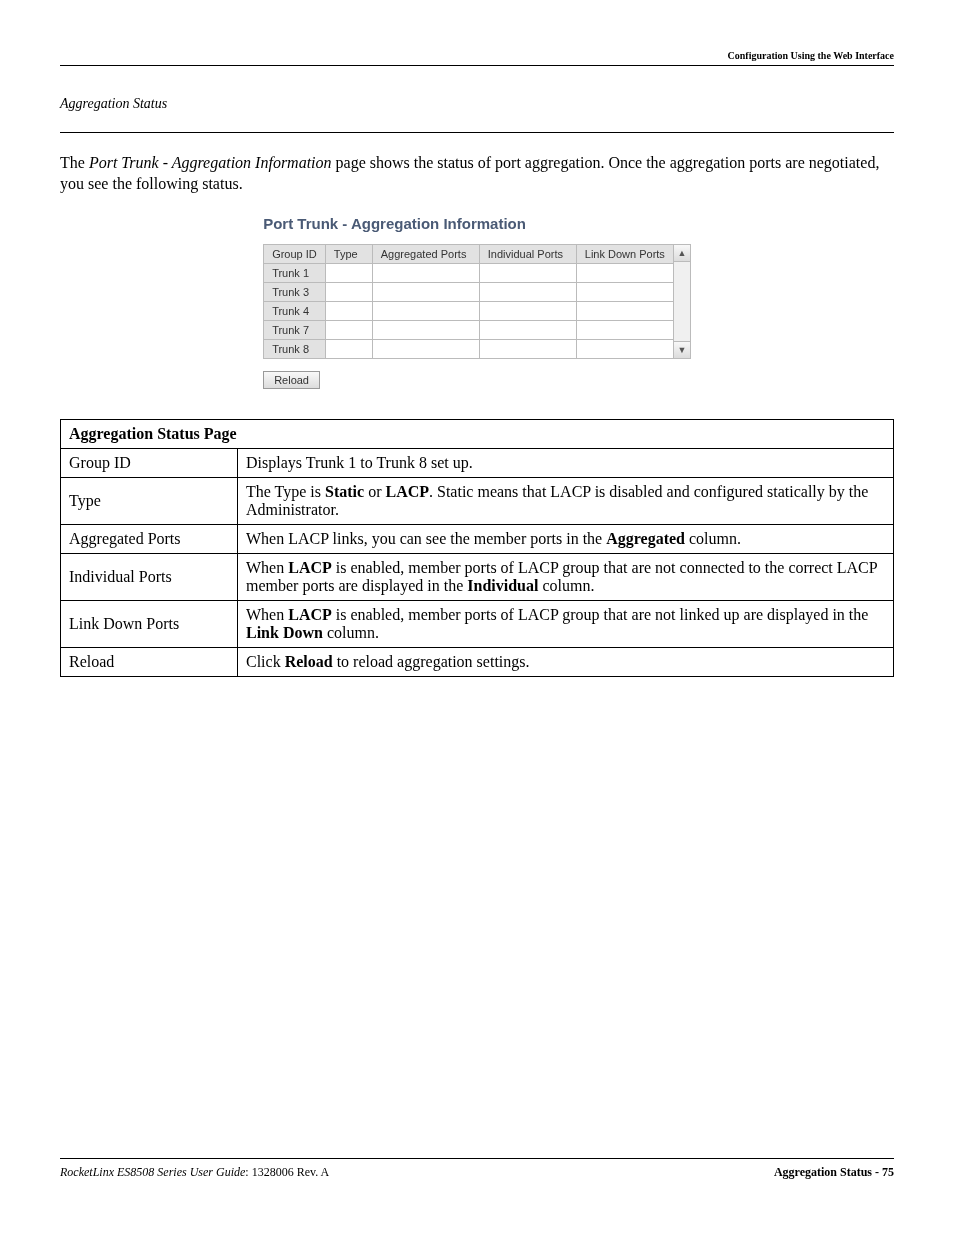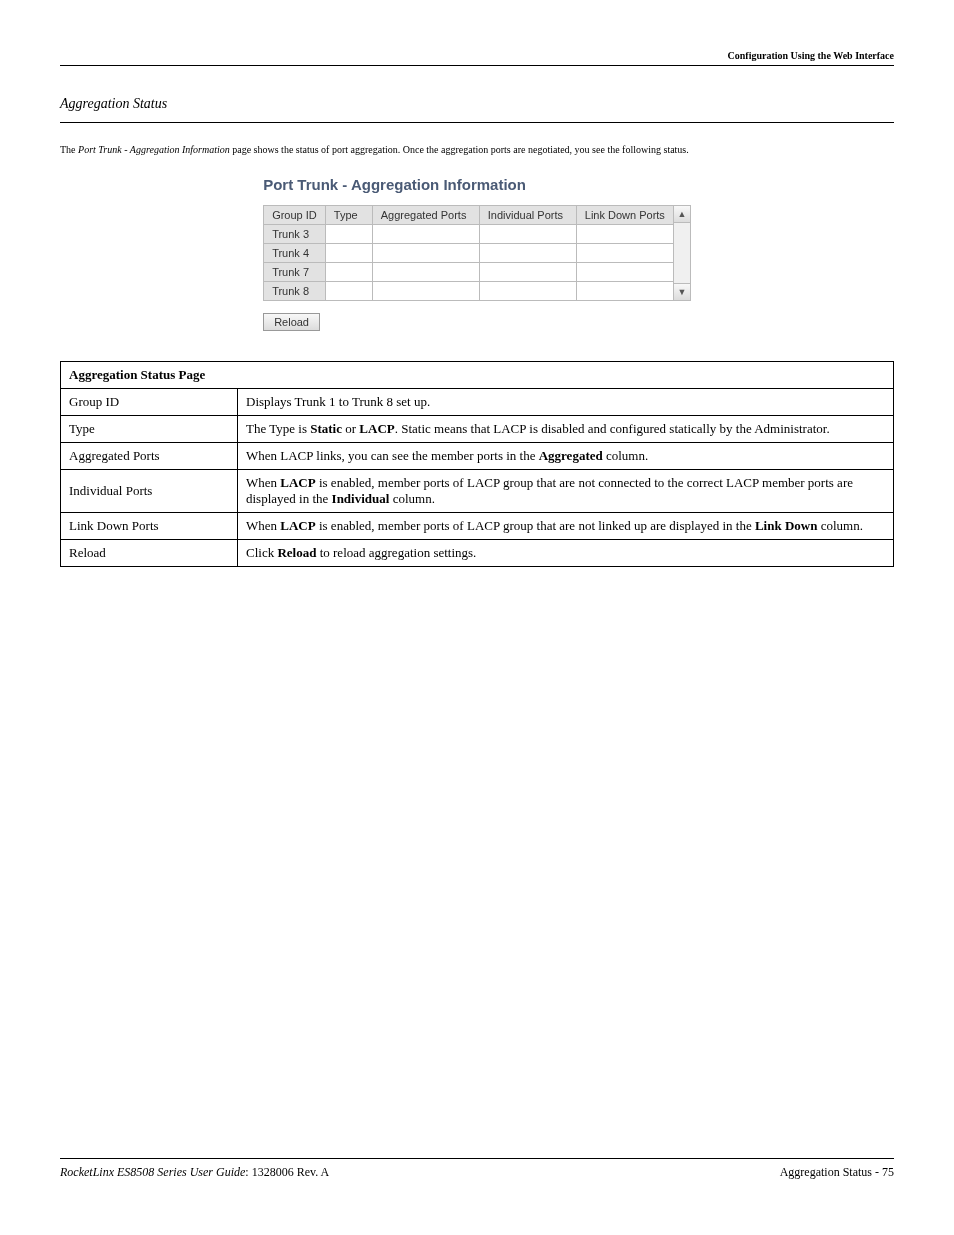--- a/index.html
+++ b/index.html
@@ -16,25 +16,25 @@
     padding-bottom: 4px;
     text-align: right;
     font-weight: bold;
     font-size: 10px;
     margin-bottom: 30px;
   }
   .section-title {
     font-style: italic;
     font-size: 14px;
     border-bottom: 1px solid #000;
-    padding-bottom: 10px;
+    padding-bottom: 20px;
     margin-bottom: 20px;
   }
   .intro-para {
-    font-size: 10px;
+    font-size: 16px;
     line-height: 1.3;
     margin-bottom: 20px;
   }
   .intro-para .italic { font-style: italic; }
   .figure-wrap {
     text-align: center;
     margin-bottom: 30px;
   }
   .figure {
     display: inline-block;
@@ -106,21 +106,21 @@
     font-size: 11px;
     padding: 2px 10px;
     background: linear-gradient(#f8f8f8,#dcdcdc);
     border: 1px solid #999;
     color: #333;
     cursor: pointer;
   }
   .desc-table {
     border-collapse: collapse;
     width: 100%;
-    font-size: 13px;
+    font-size: 16px;
     margin-top: 10px;
   }
   .desc-table th, .desc-table td {
     border: 1px solid #000;
     padding: 5px 8px;
     text-align: left;
     vertical-align: middle;
   }
   .desc-table .head-row td {
     font-weight: bold;
@@ -135,21 +135,21 @@
     left: 60px;
     right: 60px;
     border-top: 1px solid #000;
     padding-top: 6px;
     font-size: 12px;
     display: flex;
     justify-content: space-between;
   }
   .footer .left { font-style: italic; }
   .footer .left .rev { font-style: normal; }
-  .footer .right { font-weight: normal; }
+  .footer .right { font-weight: bold; }
   html, body { height: 1235px; position: relative; }
 </style>
 </head>
 <body>
 
 <div class="header-line">
   <span>Configuration Using the Web Interface</span>
 </div>
 
 <div class="section-title">
@@ -167,20 +167,27 @@
       <table class="trunk-table">
         <tbody>
             <tr>
           <th>Group ID</th>
           <th>Type</th>
           <th>Aggregated Ports</th>
           <th>Individual Ports</th>
           <th>Link Down Ports</th>
         </tr>
         <tr>
+              <td class="gid">Trunk 1</td>
+              <td class="type-col"></td>
+              <td class="agg-col"></td>
+              <td class="ind-col"></td>
+              <td class="ld-col"></td>
+            </tr>
+        <tr>
               <td class="gid">Trunk 3</td>
               <td class="type-col"></td>
               <td class="agg-col"></td>
               <td class="ind-col"></td>
               <td class="ld-col"></td>
             </tr>
         <tr>
               <td class="gid">Trunk 4</td>
               <td class="type-col"></td>
               <td class="agg-col"></td>

